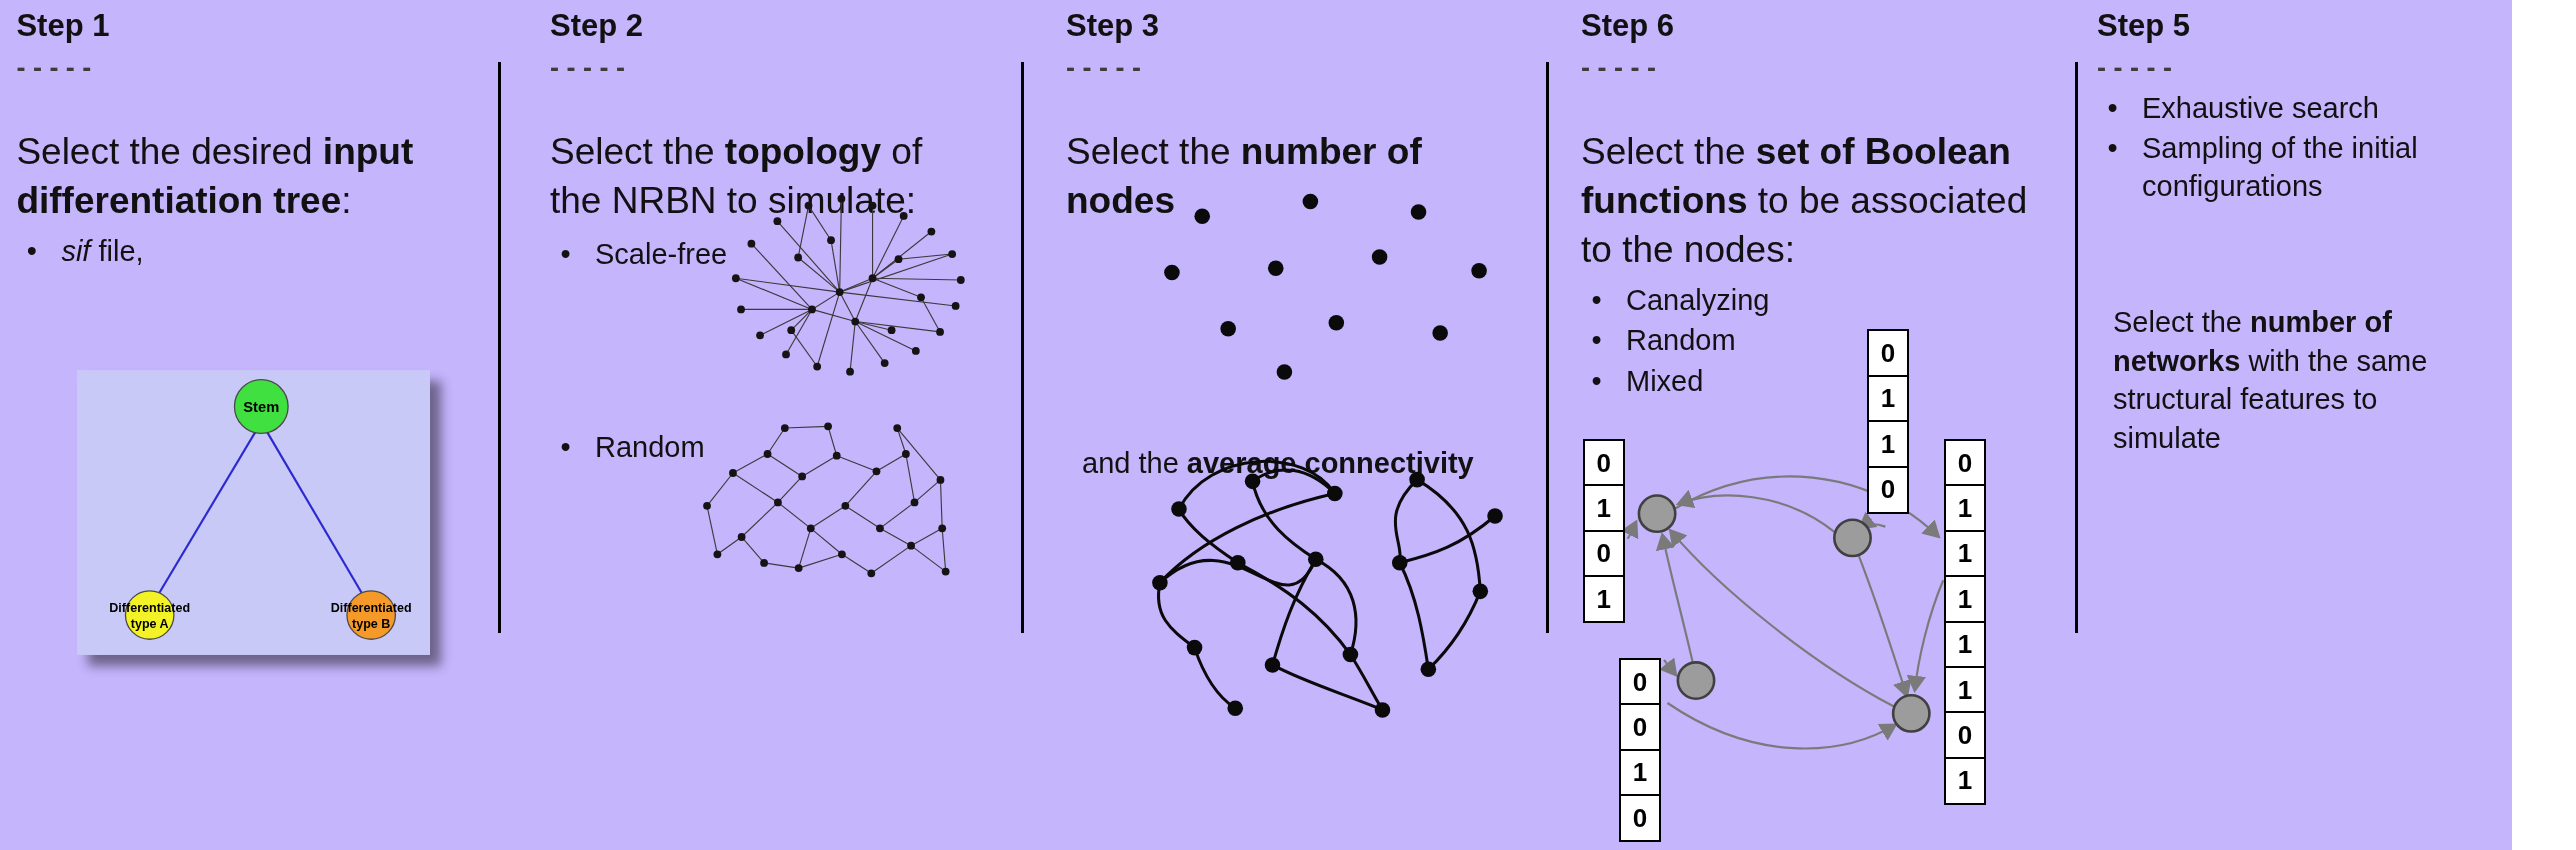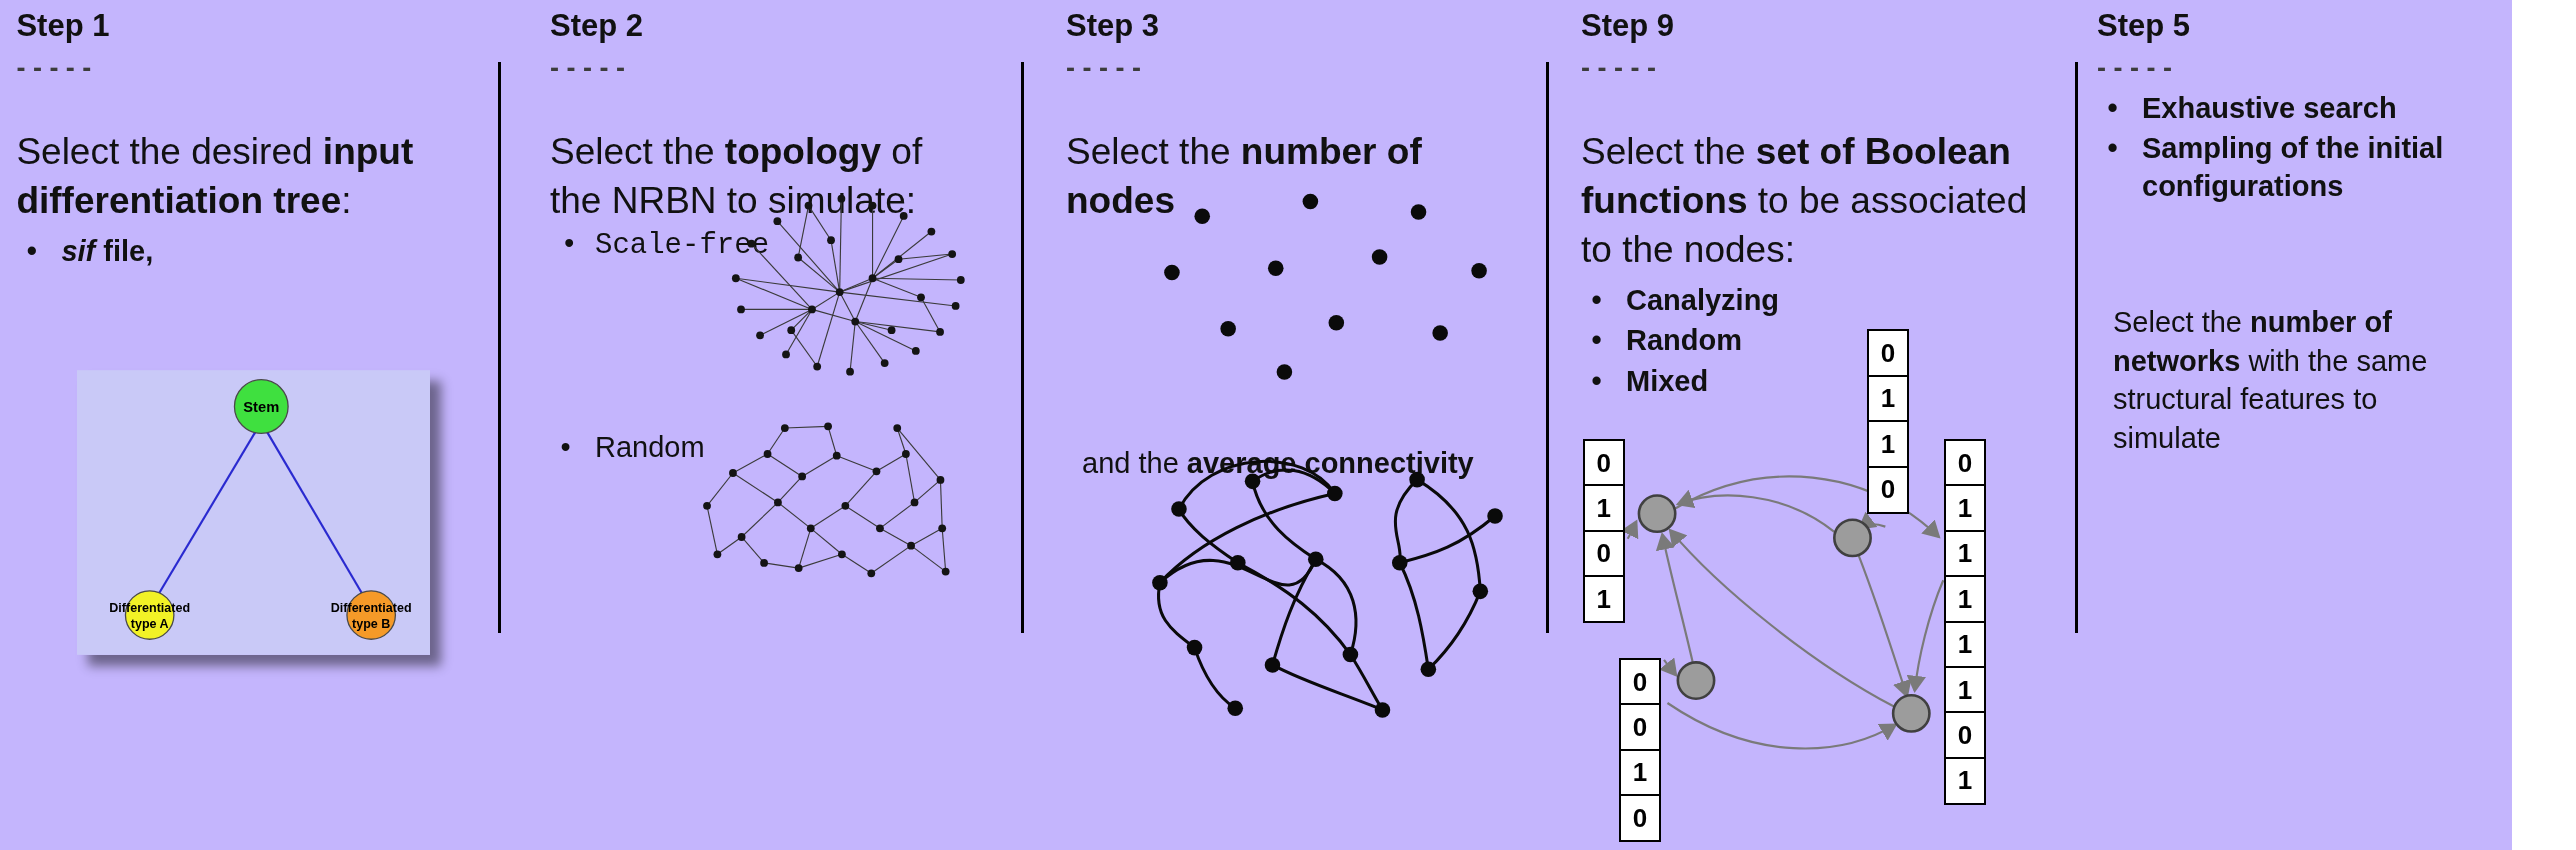--- a/index.html
+++ b/index.html
@@ -10,21 +10,21 @@
   #col2{left:550px;width:433px;}
   #col3{left:1066px;width:474px;}
   #col4{left:1581px;width:450px;}
   #col5{left:2097px;width:411px;}
   .vdiv{position:absolute;top:62px;height:571px;width:2.6px;background:#000;}
   .step-title{font-size:31px;font-weight:bold;margin:0;line-height:1.2;}
   .dashes{font-size:27px;font-weight:bold;color:#3c3c3c;margin-top:10.4px;line-height:1;}
   .intro{font-size:37px;line-height:1.33;margin:45px 0 0 0;}
   .intro strong{font-weight:bold;}
   .para{font-size:29px;line-height:1.33;margin:16px;}
-  .blist{margin:7px 0 0 0;padding:0;list-style:none;font-size:29px;line-height:1.33;font-weight:bold;}
+  .blist{margin:7px 0 0 0;padding:0;list-style:none;font-size:29px;line-height:1.33;}
   .blist li{position:relative;padding-left:45px;margin-top:1.7px;}
   .blist li::before{content:"\2022";position:absolute;left:10.4px;}
   .b-abs{position:absolute;font-size:29px;line-height:1.33;padding-left:45px;}
   .b-abs::before{content:"\2022";position:absolute;left:10.4px;}
   .fig{position:absolute;}
   .tree-wrap{position:absolute;left:61px;top:363px;width:353px;height:285px;
              box-shadow:11.2px 11.2px 10.4px rgba(0,0,0,0.45);}
   .tree-label{font-size:17px;font-weight:bold;fill:#000;}
   .tree-sublabel{font-size:14.5px;font-weight:bold;fill:#000;}
   .net line{stroke:#3a3a3a;stroke-width:1.3;}
@@ -74,21 +74,21 @@
         <text class="tree-sublabel" text-anchor="middle"><tspan x="340" y="280">Differentiated</tspan><tspan x="340" y="298">type B</tspan></text>
       </svg>
     </div>
   </div>
 
   <div class="col" id="col2">
     <h2 class="step-title">Step 2</h2>
     <div class="dashes">- - - - -</div>
     <p class="intro"><span>Select the </span><strong>topology</strong><span> of the NRBN to simulate:</span></p>
 
-    <div class="b-abs" style="left:0;top:220px;font-family:Liberation Mono, monospace;"><span>Scale-free</span></div>
+    <div class="b-abs" style="left:0;top:228px;"><span>Scale-free</span></div>
     <div class="b-abs" style="left:0;top:421px;"><span>Random</span></div>
 
     <svg class="fig net" style="left:151px;top:183px;" width="286" height="212" viewBox="0 0 330 245">
       <line x1="160" y1="118" x2="198" y2="102"></line>
         <line x1="160" y1="118" x2="128" y2="138"></line>
       <line x1="160" y1="118" x2="178" y2="152"></line>
         <line x1="198" y1="102" x2="178" y2="152"></line>
       <line x1="128" y1="138" x2="178" y2="152"></line>
         <line x1="160" y1="118" x2="40" y2="102"></line>
       <line x1="160" y1="118" x2="88" y2="36"></line>
@@ -268,21 +268,21 @@
         <circle cx="78" cy="220" r="9"></circle>
         <circle cx="168" cy="240" r="9"></circle>
       <circle cx="258" cy="228" r="9"></circle>
         <circle cx="348" cy="245" r="9"></circle>
         <circle cx="295" cy="292" r="9"></circle>
         <circle cx="125" cy="290" r="9"></circle>
     </svg>
   </div>
 
   <div class="col" id="col4">
-    <h2 class="step-title">Step 9</h2>
+    <h2 class="step-title">Step 6</h2>
     <div class="dashes">- - - - -</div>
     <p class="intro"><span>Select the </span><strong>set of Boolean functions</strong><span> to be associated to the nodes:</span></p>
     <ul class="blist">
       <li><span>Canalyzing</span></li>
       <li><span>Random</span></li>
       <li><span>Mixed</span></li>
     </ul>
 
     <div class="fn-figure">
       <svg class="fn-svg" viewBox="0 0 480 631">

